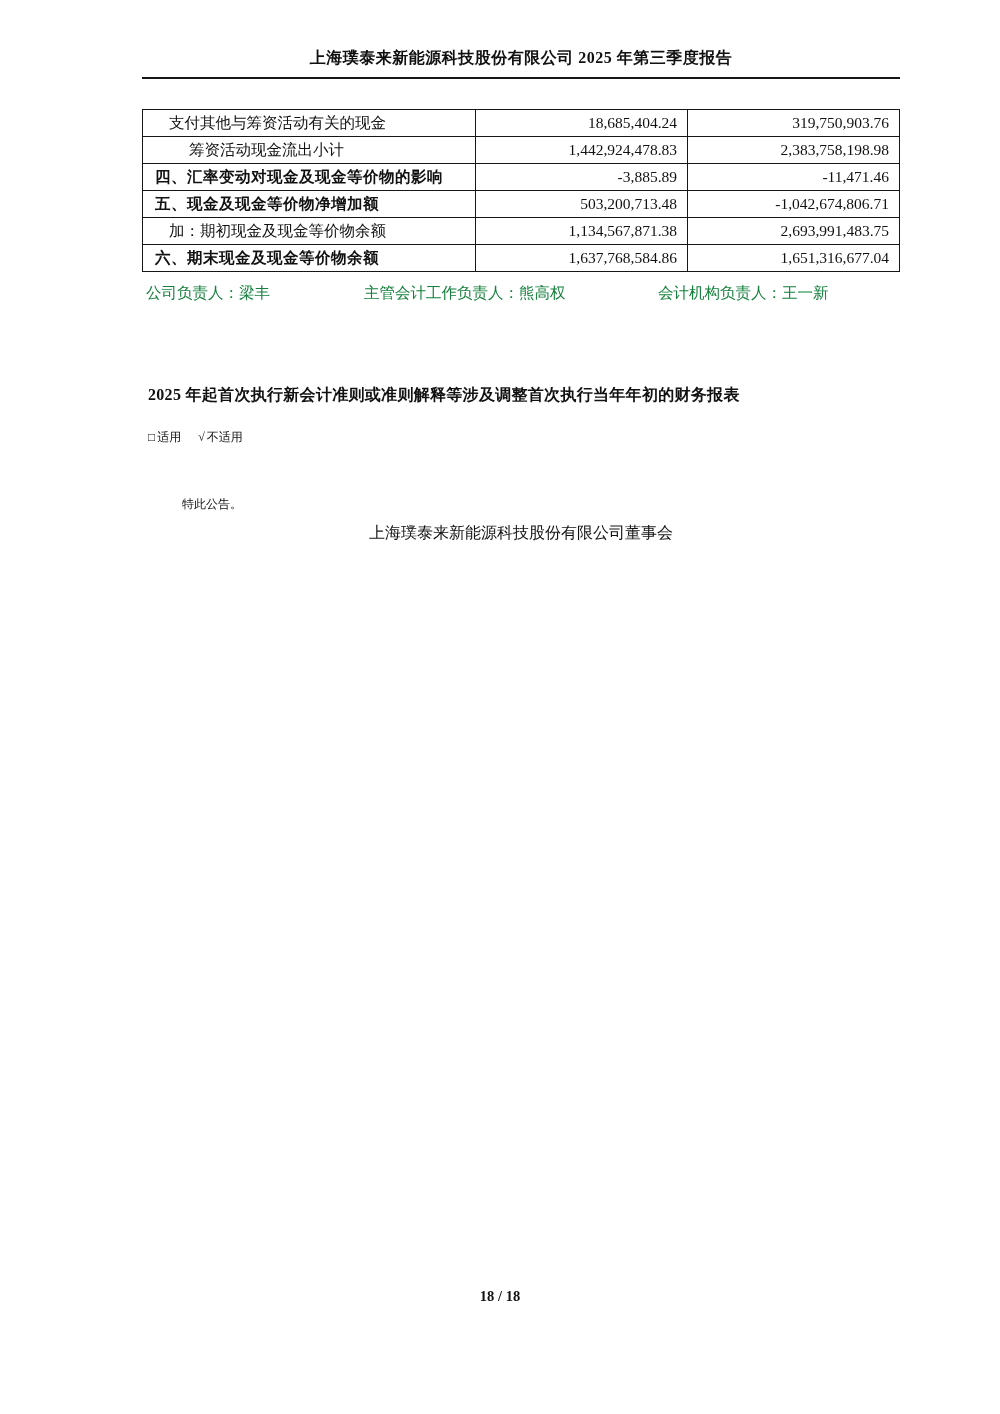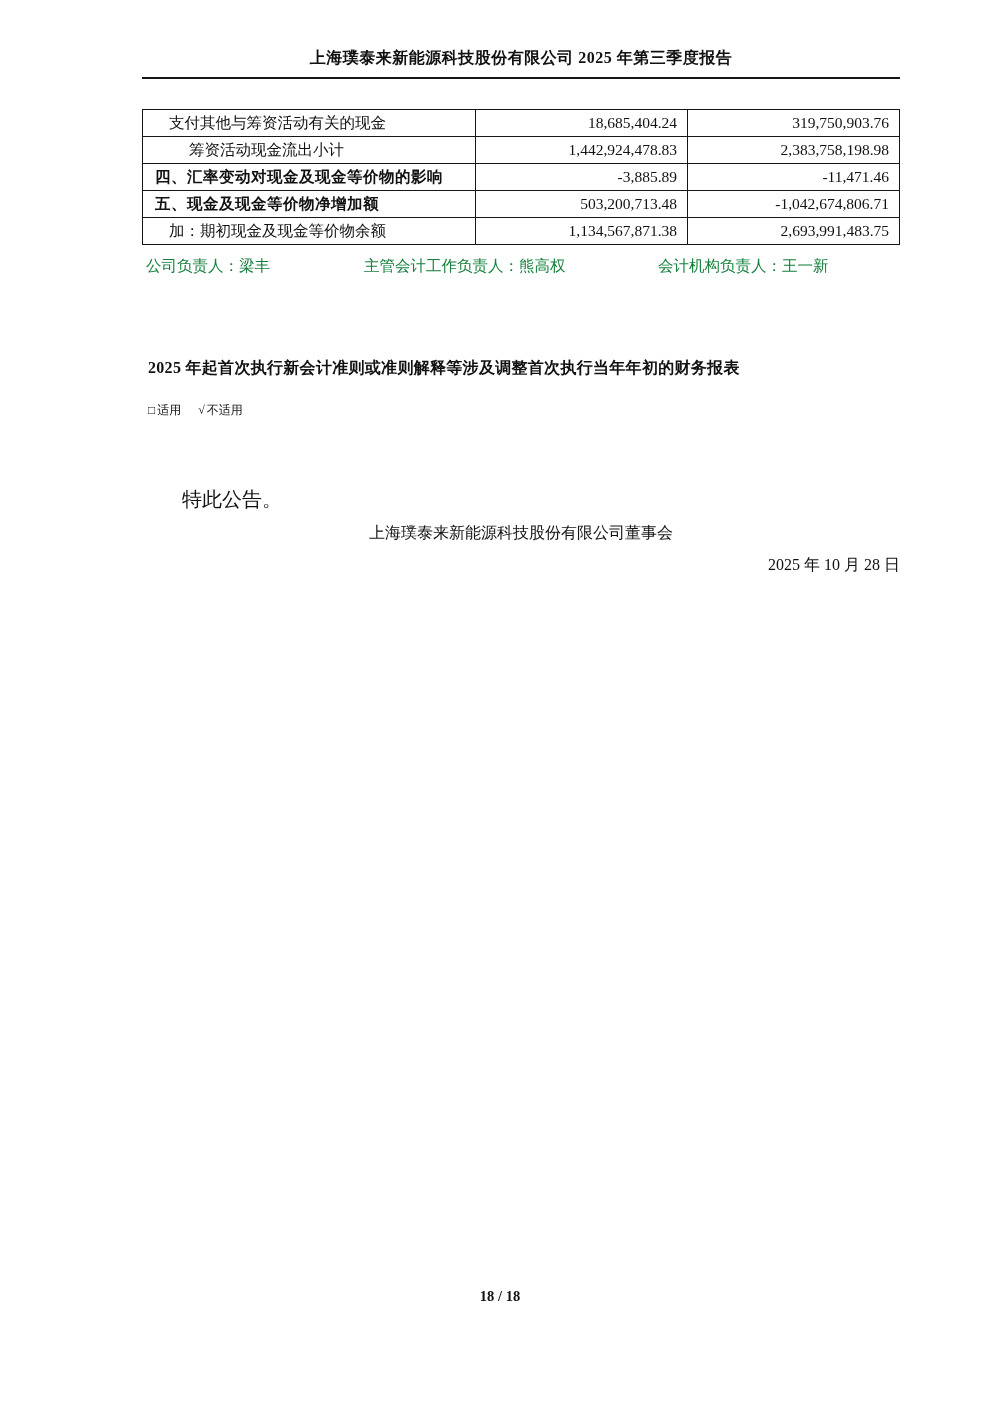--- a/index.html
+++ b/index.html
@@ -76,22 +76,22 @@
   .applicability {
     margin-top: 23px;
     font-size: 12px;
     padding-left: 6px;
   }
   .applicability .opt { white-space: nowrap; }
   .applicability .opt + .opt { margin-left: 14px; }
   .applicability .mark { margin-right: 2px; }
   
   .announcement {
-    margin-top: 67px;
-    font-size: 20px;
+    margin-top: 50px;
+    font-size: 12px;
     padding-left: 40px;
   }
   .board-line, .date-line {
     text-align: right;
     font-size: 16px;
     white-space: nowrap;
   }
   .board-line { margin-top: 10px; text-align: center; }
   .date-line { margin-top: 11px; }
   
@@ -140,36 +140,40 @@
         <tr>
           <td class="lbl bold">五、现金及现金等价物净增加额</td>
           <td class="num">503,200,713.48</td>
           <td class="num">-1,042,674,806.71</td>
         </tr>
         <tr>
           <td class="lbl ind-1">加：期初现金及现金等价物余额</td>
           <td class="num">1,134,567,871.38</td>
           <td class="num">2,693,991,483.75</td>
         </tr>
+        <tr>
+          <td class="lbl bold">六、期末现金及现金等价物余额</td>
+          <td class="num">1,637,768,584.86</td>
+          <td class="num">1,651,316,677.04</td>
+        </tr>
       </tbody>
     </table>
 
     <div class="sig-row">
       <span class="sig s1">公司负责人：梁丰</span>
       <span class="sig s2">主管会计工作负责人：熊高权</span>
       <span class="sig s3">会计机构负责人：王一新</span>
     </div>
 
     <div class="section-heading">2025 年起首次执行新会计准则或准则解释等涉及调整首次执行当年年初的财务报表</div>
 
     <div class="applicability">
       <span class="opt"><span class="mark">□</span><span>适用</span></span>
       <span class="opt"><span class="mark">√</span><span>不适用</span></span>
     </div>
 
     <div class="announcement">特此公告。</div>
     <div class="board-line">上海璞泰来新能源科技股份有限公司董事会</div>
-    <div class="date-line">2025 年 10 月 28 日</div>
 
   </div>
 
   <div class="page-footer">18 / 18</div>
 </div>
 
 </body></html>

